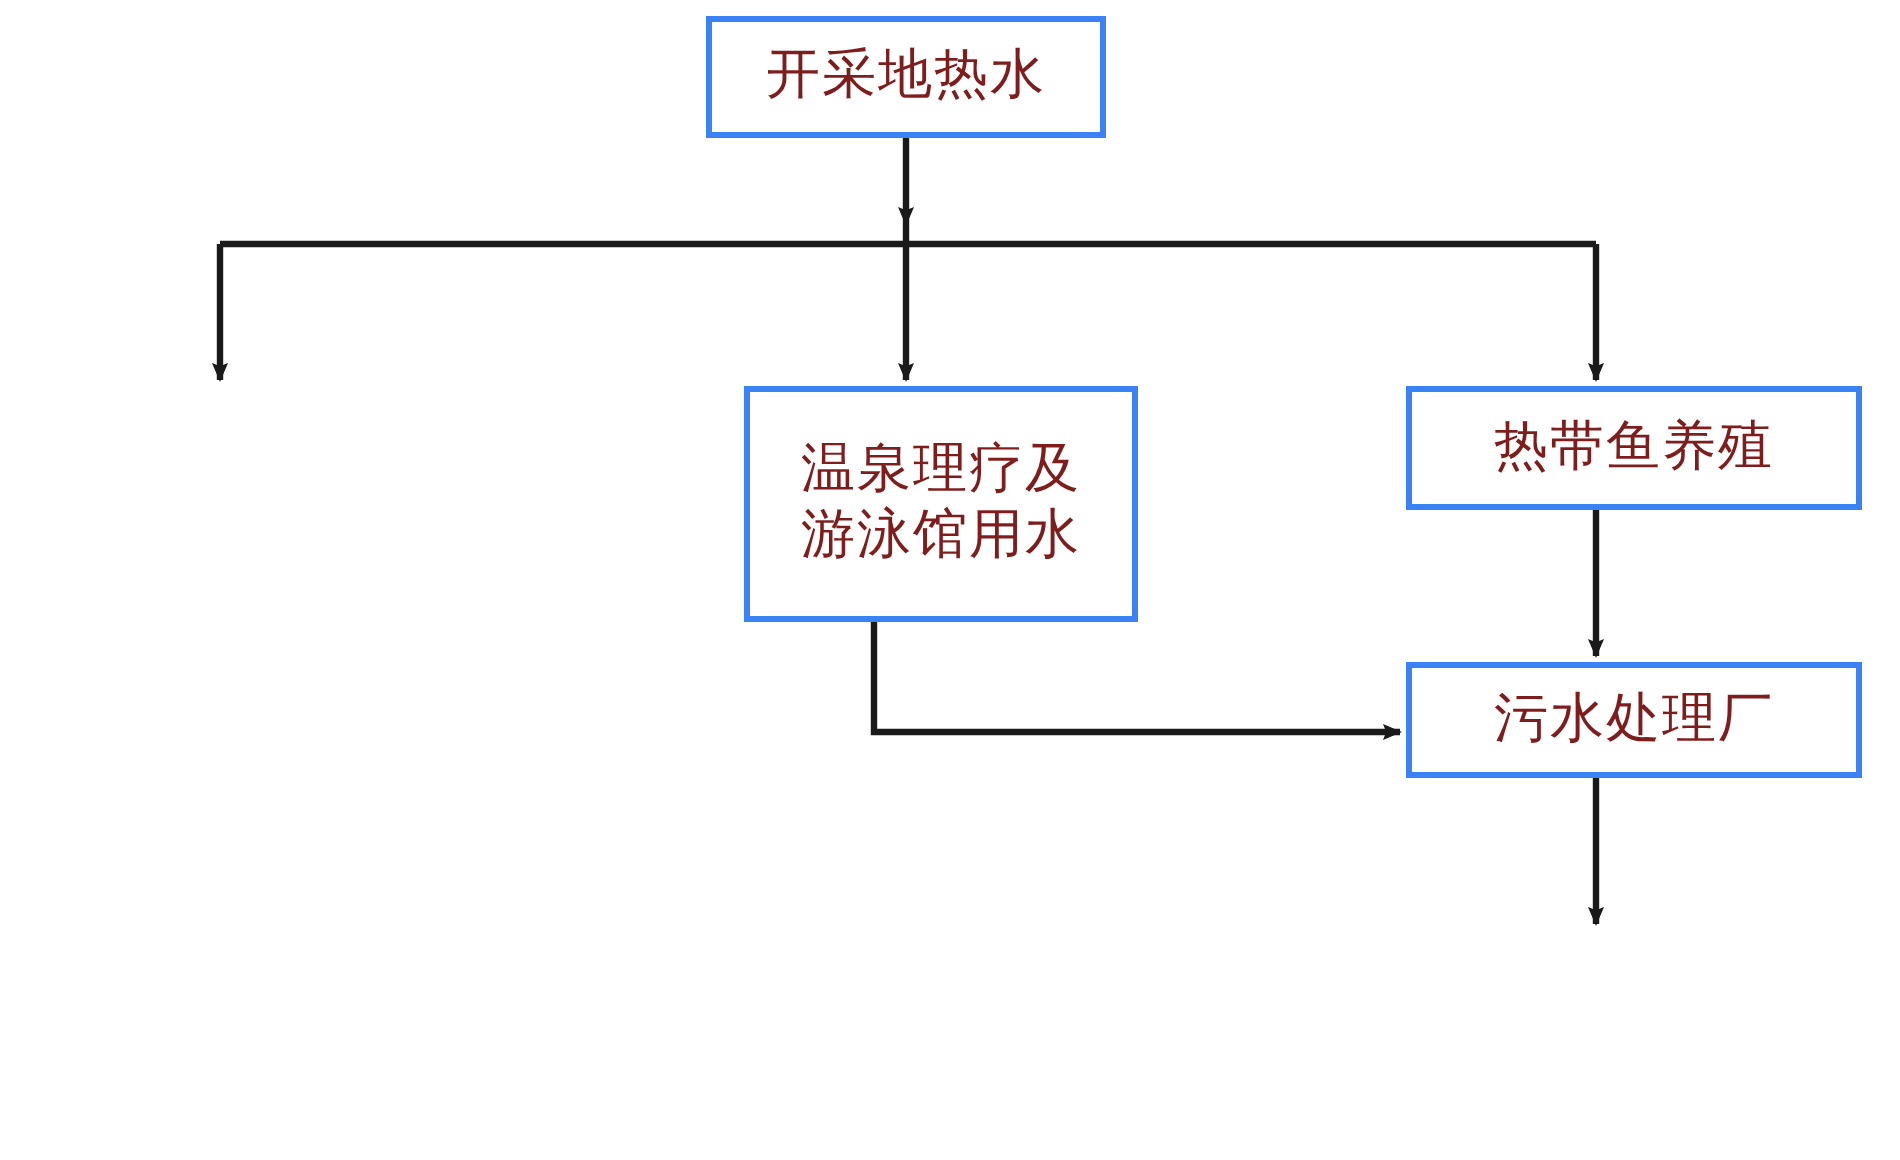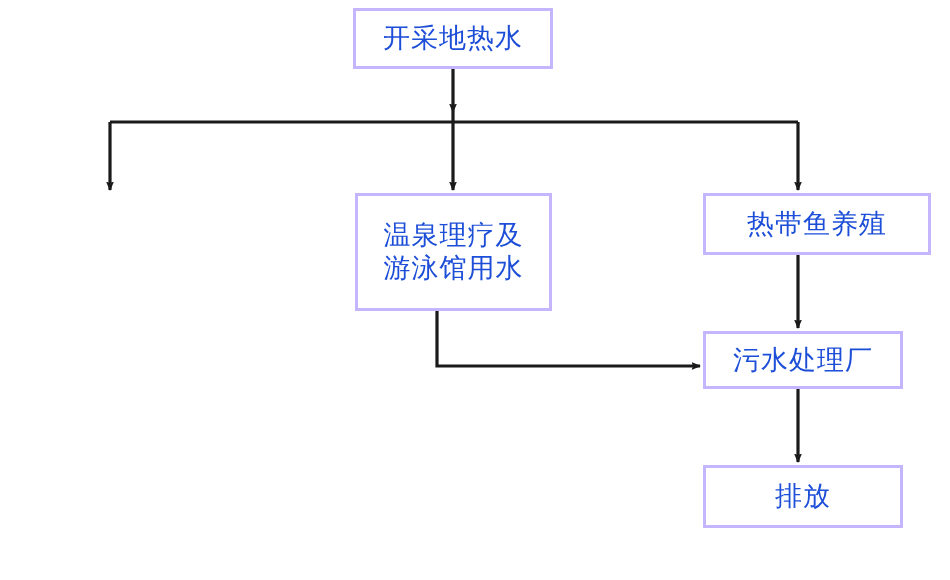--- a/index.html
+++ b/index.html
@@ -20,37 +20,37 @@
     position: absolute;
     left: 0;
     top: 0;
     width: 950px;
     height: 580px;
   }
   .node {
     position: absolute;
     box-sizing: border-box;
     background: #ffffff;
-    border: 3px solid #c4b5fd;
+    border: 3px solid #3b82f6;
     display: flex;
     align-items: center;
     justify-content: center;
     text-align: left;
-    color: #1d4ed8;
+    color: #7f1d1d;
     font-size: 27px;
     line-height: 1.22;
     letter-spacing: 1px;
     white-space: pre-line;
     z-index: 2;
   }
   #node-source   { left: 353px; top: 8px;   width: 200px; height: 61px; }
   #node-drying   { left: 8px;   top: 193px; width: 202px; height: 62px; }
-  #node-spa      { left: 355px; top: 193px; width: 197px; height: 118px; }
+  #node-spa      { left: 372px; top: 193px; width: 197px; height: 118px; }
   #node-fish     { left: 703px; top: 193px; width: 228px; height: 62px; }
-  #node-plant    { left: 703px; top: 331px; width: 200px; height: 58px; }
+  #node-plant    { left: 703px; top: 331px; width: 228px; height: 58px; }
   #node-discharge{ left: 703px; top: 465px; width: 200px; height: 63px; }
 </style>
 </head>
 <body>
 
 <div id="canvas">
 
   <svg class="flow-svg" viewBox="0 0 950 580">
     <defs>
       <marker id="arrowhead" markerWidth="10" markerHeight="10" refX="8.5" refY="4" orient="auto" markerUnits="userSpaceOnUse">
@@ -82,15 +82,14 @@
   <div class="node" id="node-source">开采地热水</div>
 
 
   <div class="node" id="node-spa">温泉理疗及
 游泳馆用水</div>
 
   <div class="node" id="node-fish">热带鱼养殖</div>
 
   <div class="node" id="node-plant">污水处理厂</div>
 
-  <div class="node" id="node-discharge">排放</div>
 
 </div>
 
 </body></html>

